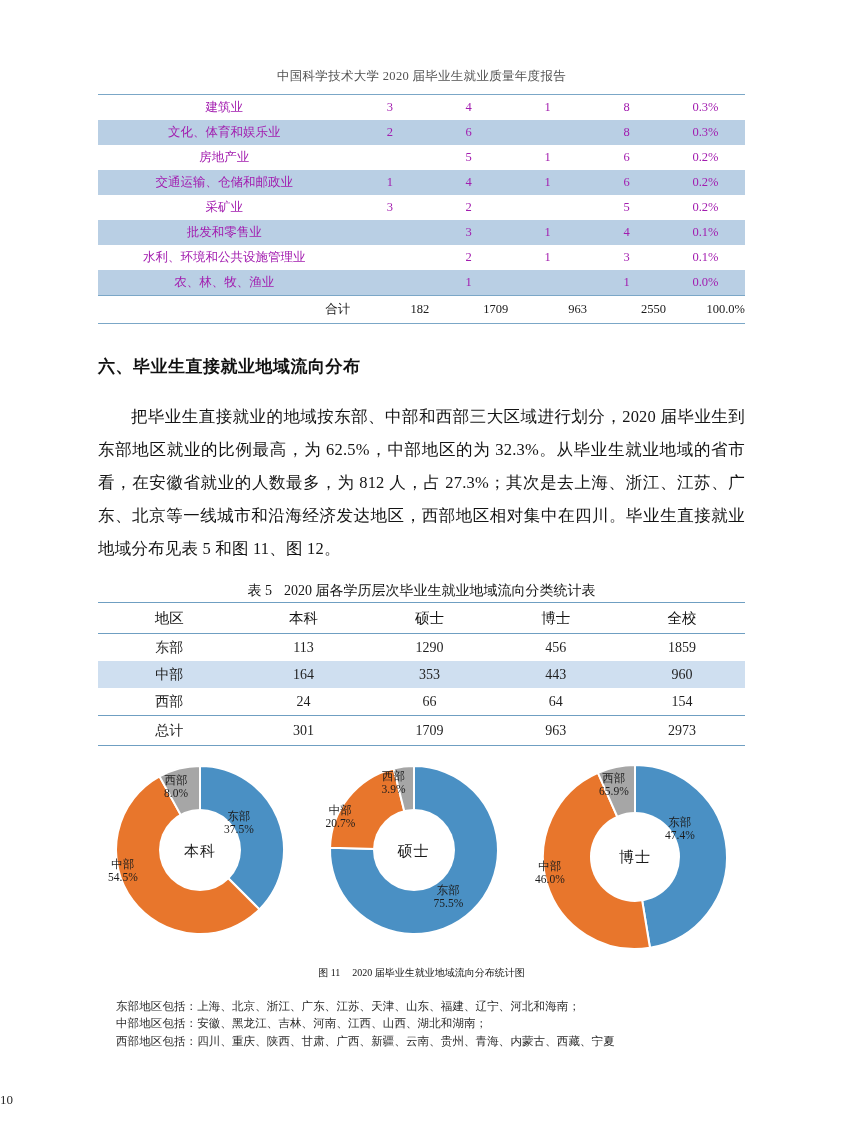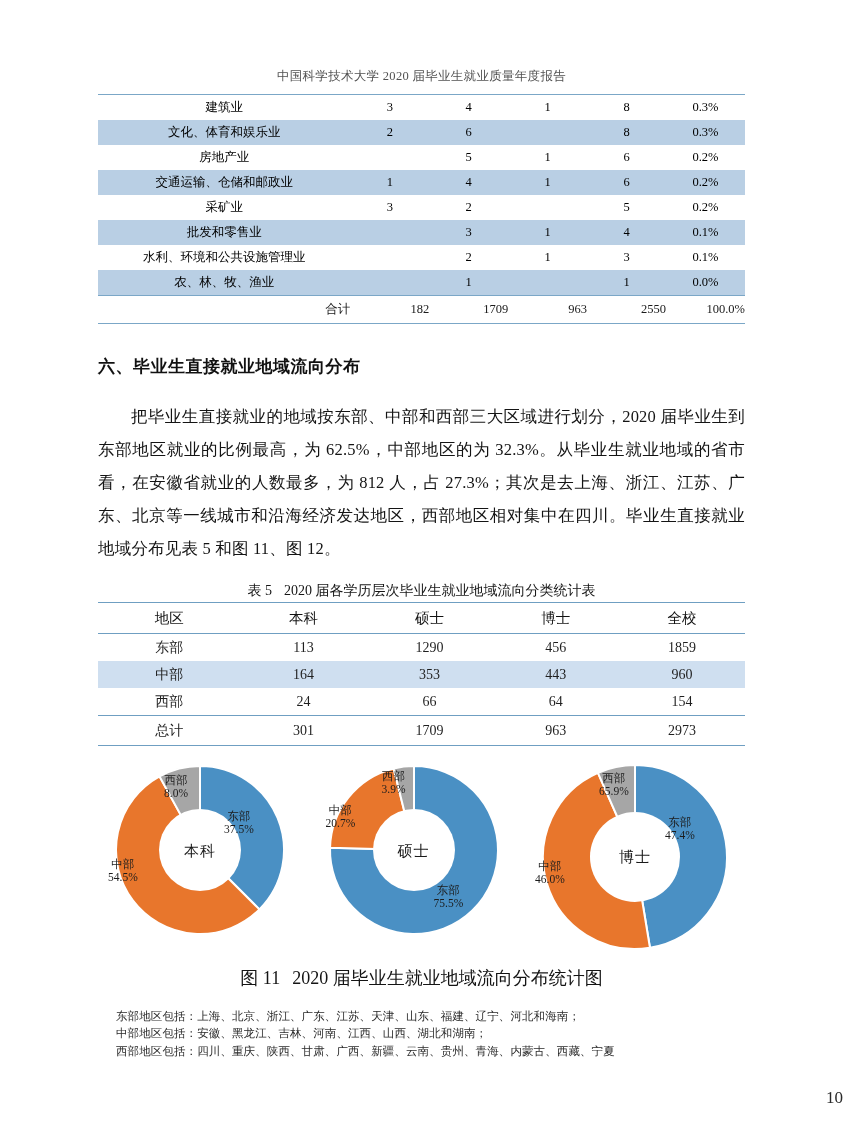--- a/index.html
+++ b/index.html
@@ -53,21 +53,21 @@
     border-top: 1.6px solid #7ba7c7;
     height: 0;
     padding: 0;
     font-size: 0;
     line-height: 0;
   }
   .tbl-industry tr.data td {
     height: 25px;
     line-height: 25px;
     text-align: center;
-    color: #000000;
+    color: #a21caf;
   }
   .tbl-industry tr.data.alt td {
     background: #b9cfe4;
   }
   .tbl-industry tr.total td {
     height: 27px;
     line-height: 27px;
     text-align: right;
     border-top: 1.4px solid #7ba7c7;
     border-bottom: 1.4px solid #7ba7c7;
@@ -163,45 +163,44 @@
     font-size: 11.5px;
     line-height: 13.5px;
     text-align: center;
     color: #1c1c1c;
     white-space: nowrap;
   }
 
   
   .fig-caption {
     text-align: center;
-    font-size: 18px;
+    font-size: 10px;
     margin-top: 14px;
     color: #141414;
   }
   .fig-caption .cap-num { margin-right: 12px; }
 
   
   .footnotes {
     margin-top: 18px;
     padding-left: 18px;
     font-size: 11.5px;
     line-height: 17.5px;
     color: #2a2a2a;
     letter-spacing: .1px;
   }
 
   
   .page-number {
     position: absolute;
     left: 0; right: 0;
     bottom: 36px;
-    text-align: right;
-    font-size: 17px;
+    text-align: left;
+    font-size: 13px;
     color: #2a2a2a;
-    padding-left: 32px;
   }
 </style>
 </head>
 <body>
 
 <div class="page">
 
   <div class="running-header">中国科学技术大学 2020 届毕业生就业质量年度报告</div>
 
   <table class="tbl-industry">

